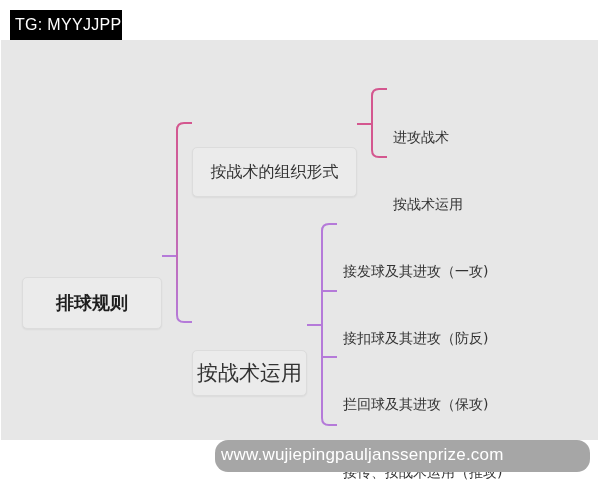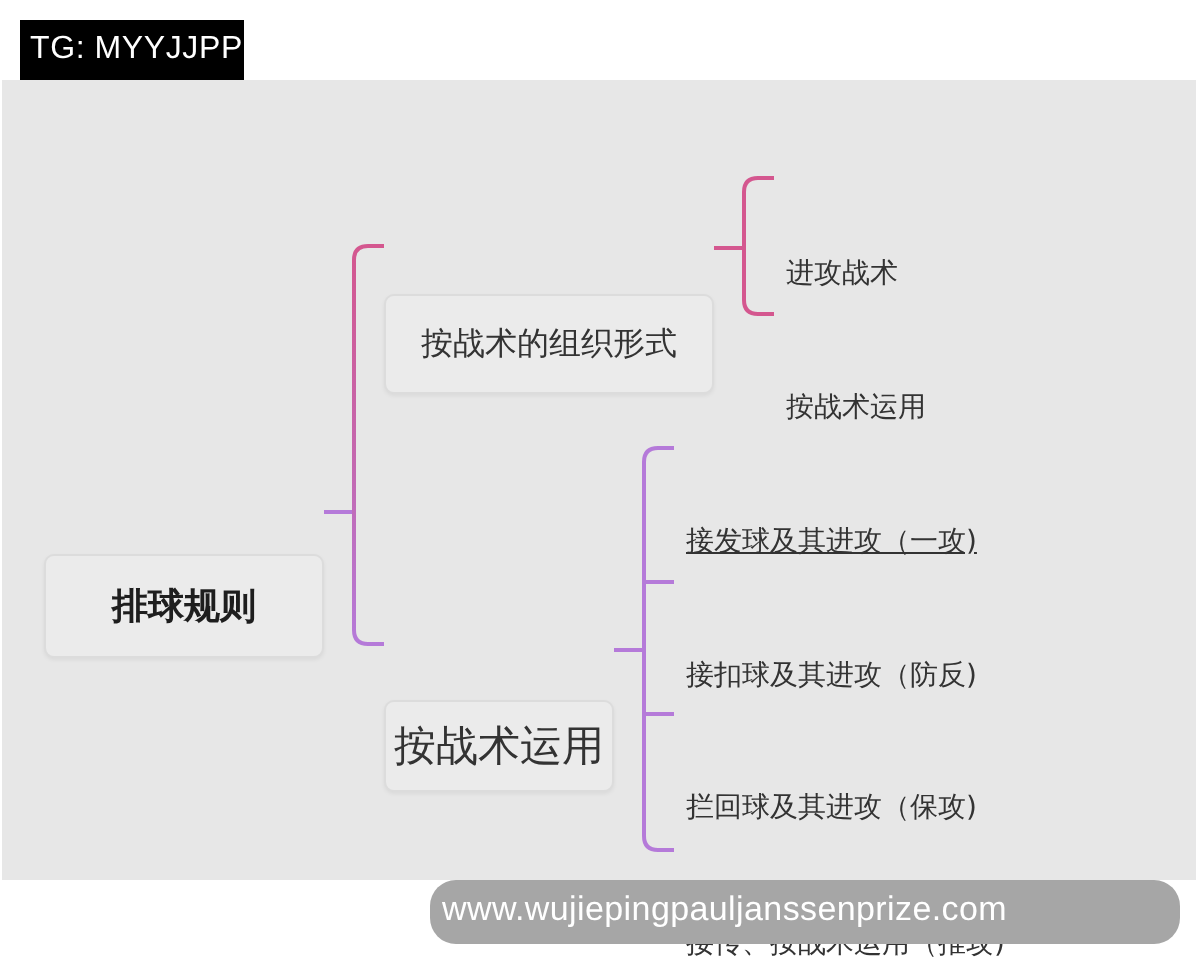--- a/index.html
+++ b/index.html
@@ -120,18 +120,18 @@
   <span>按战术的组织形式</span>
 </div>
 
 <div class="node boxed branch2">
   <span>按战术运用</span>
 </div>
 
 <div class="node leaf" style="left:393px; top:80px;">进攻战术</div>
 <div class="node leaf" style="left:393px; top:147px;">按战术运用</div>
 
-<div class="node leaf" style="left:343px; top:214px;text-decoration:underline;">接发球及其进攻（一攻)</div>
+<div class="node leaf" style="left:343px; top:214px;">接发球及其进攻（一攻)</div>
 <div class="node leaf" style="left:343px; top:281px;">接扣球及其进攻（防反)</div>
 <div class="node leaf" style="left:343px; top:347px;text-align:center;">拦回球及其进攻（保攻)</div>
 <div class="node leaf" style="left:343px; top:415px;">接传、按战术运用（推攻)</div>
 
 <div class="watermark-bottom">www.wujiepingpauljanssenprize.com</div>
 
 </body></html>

